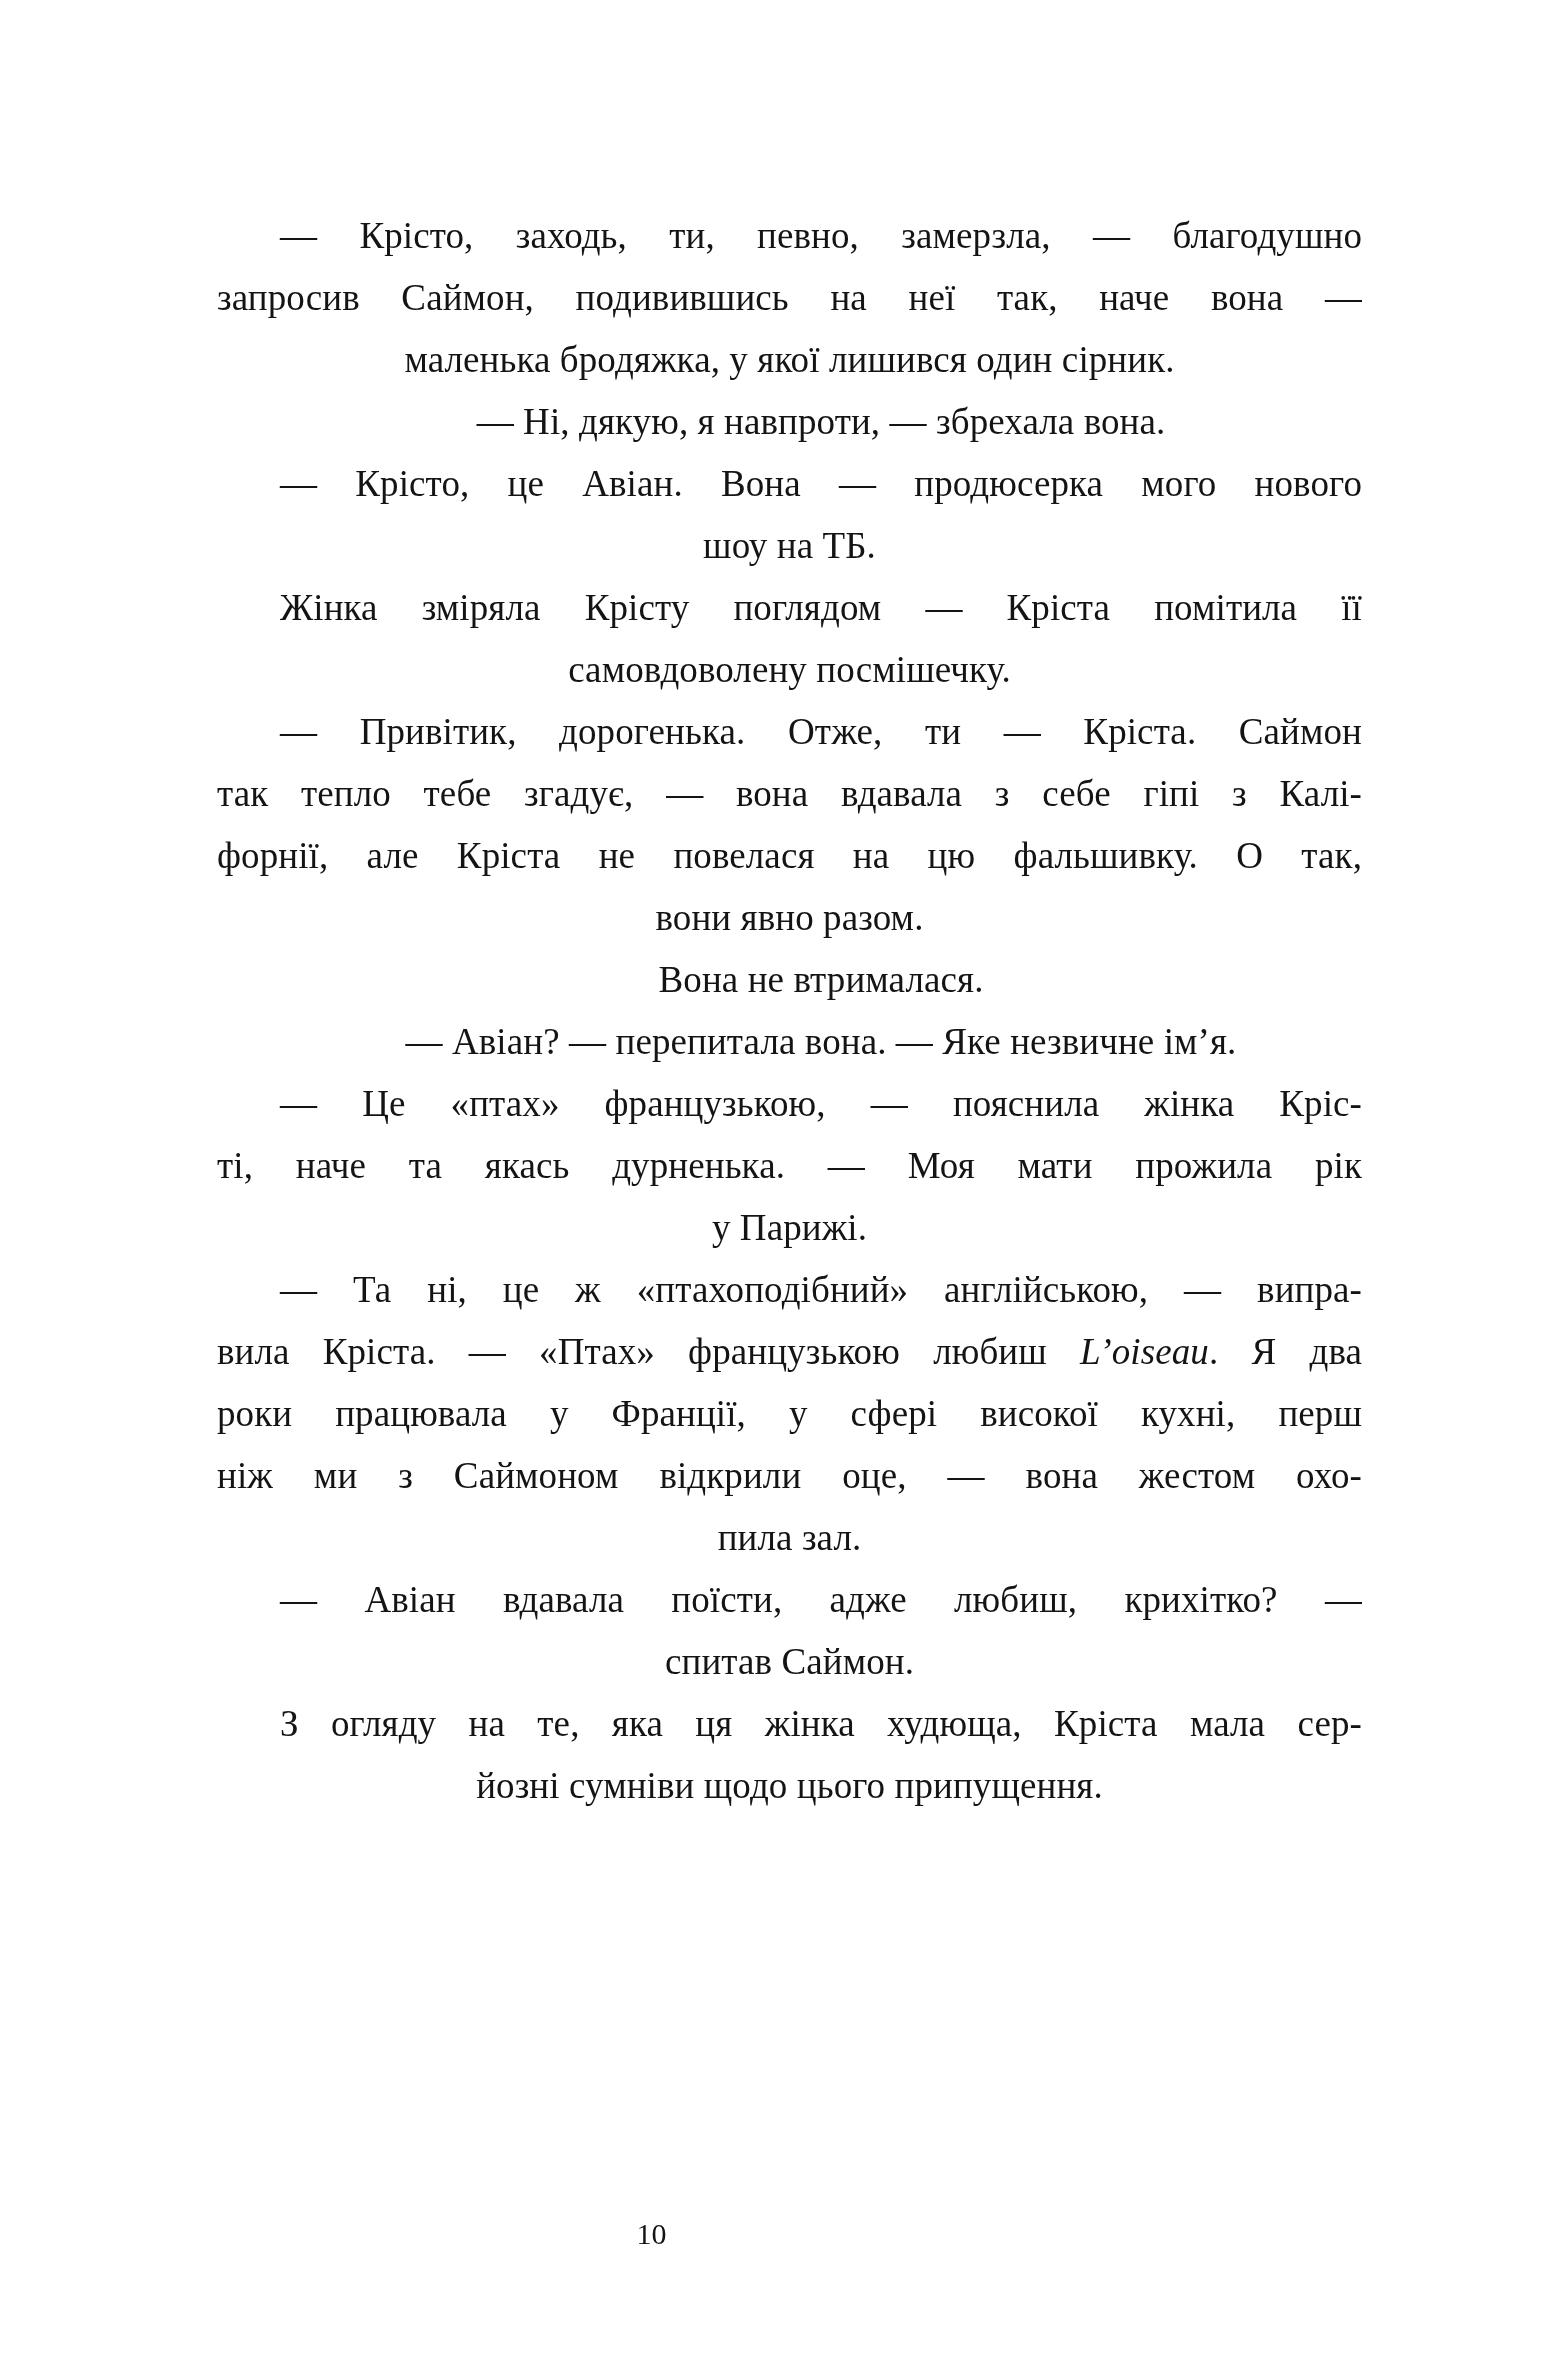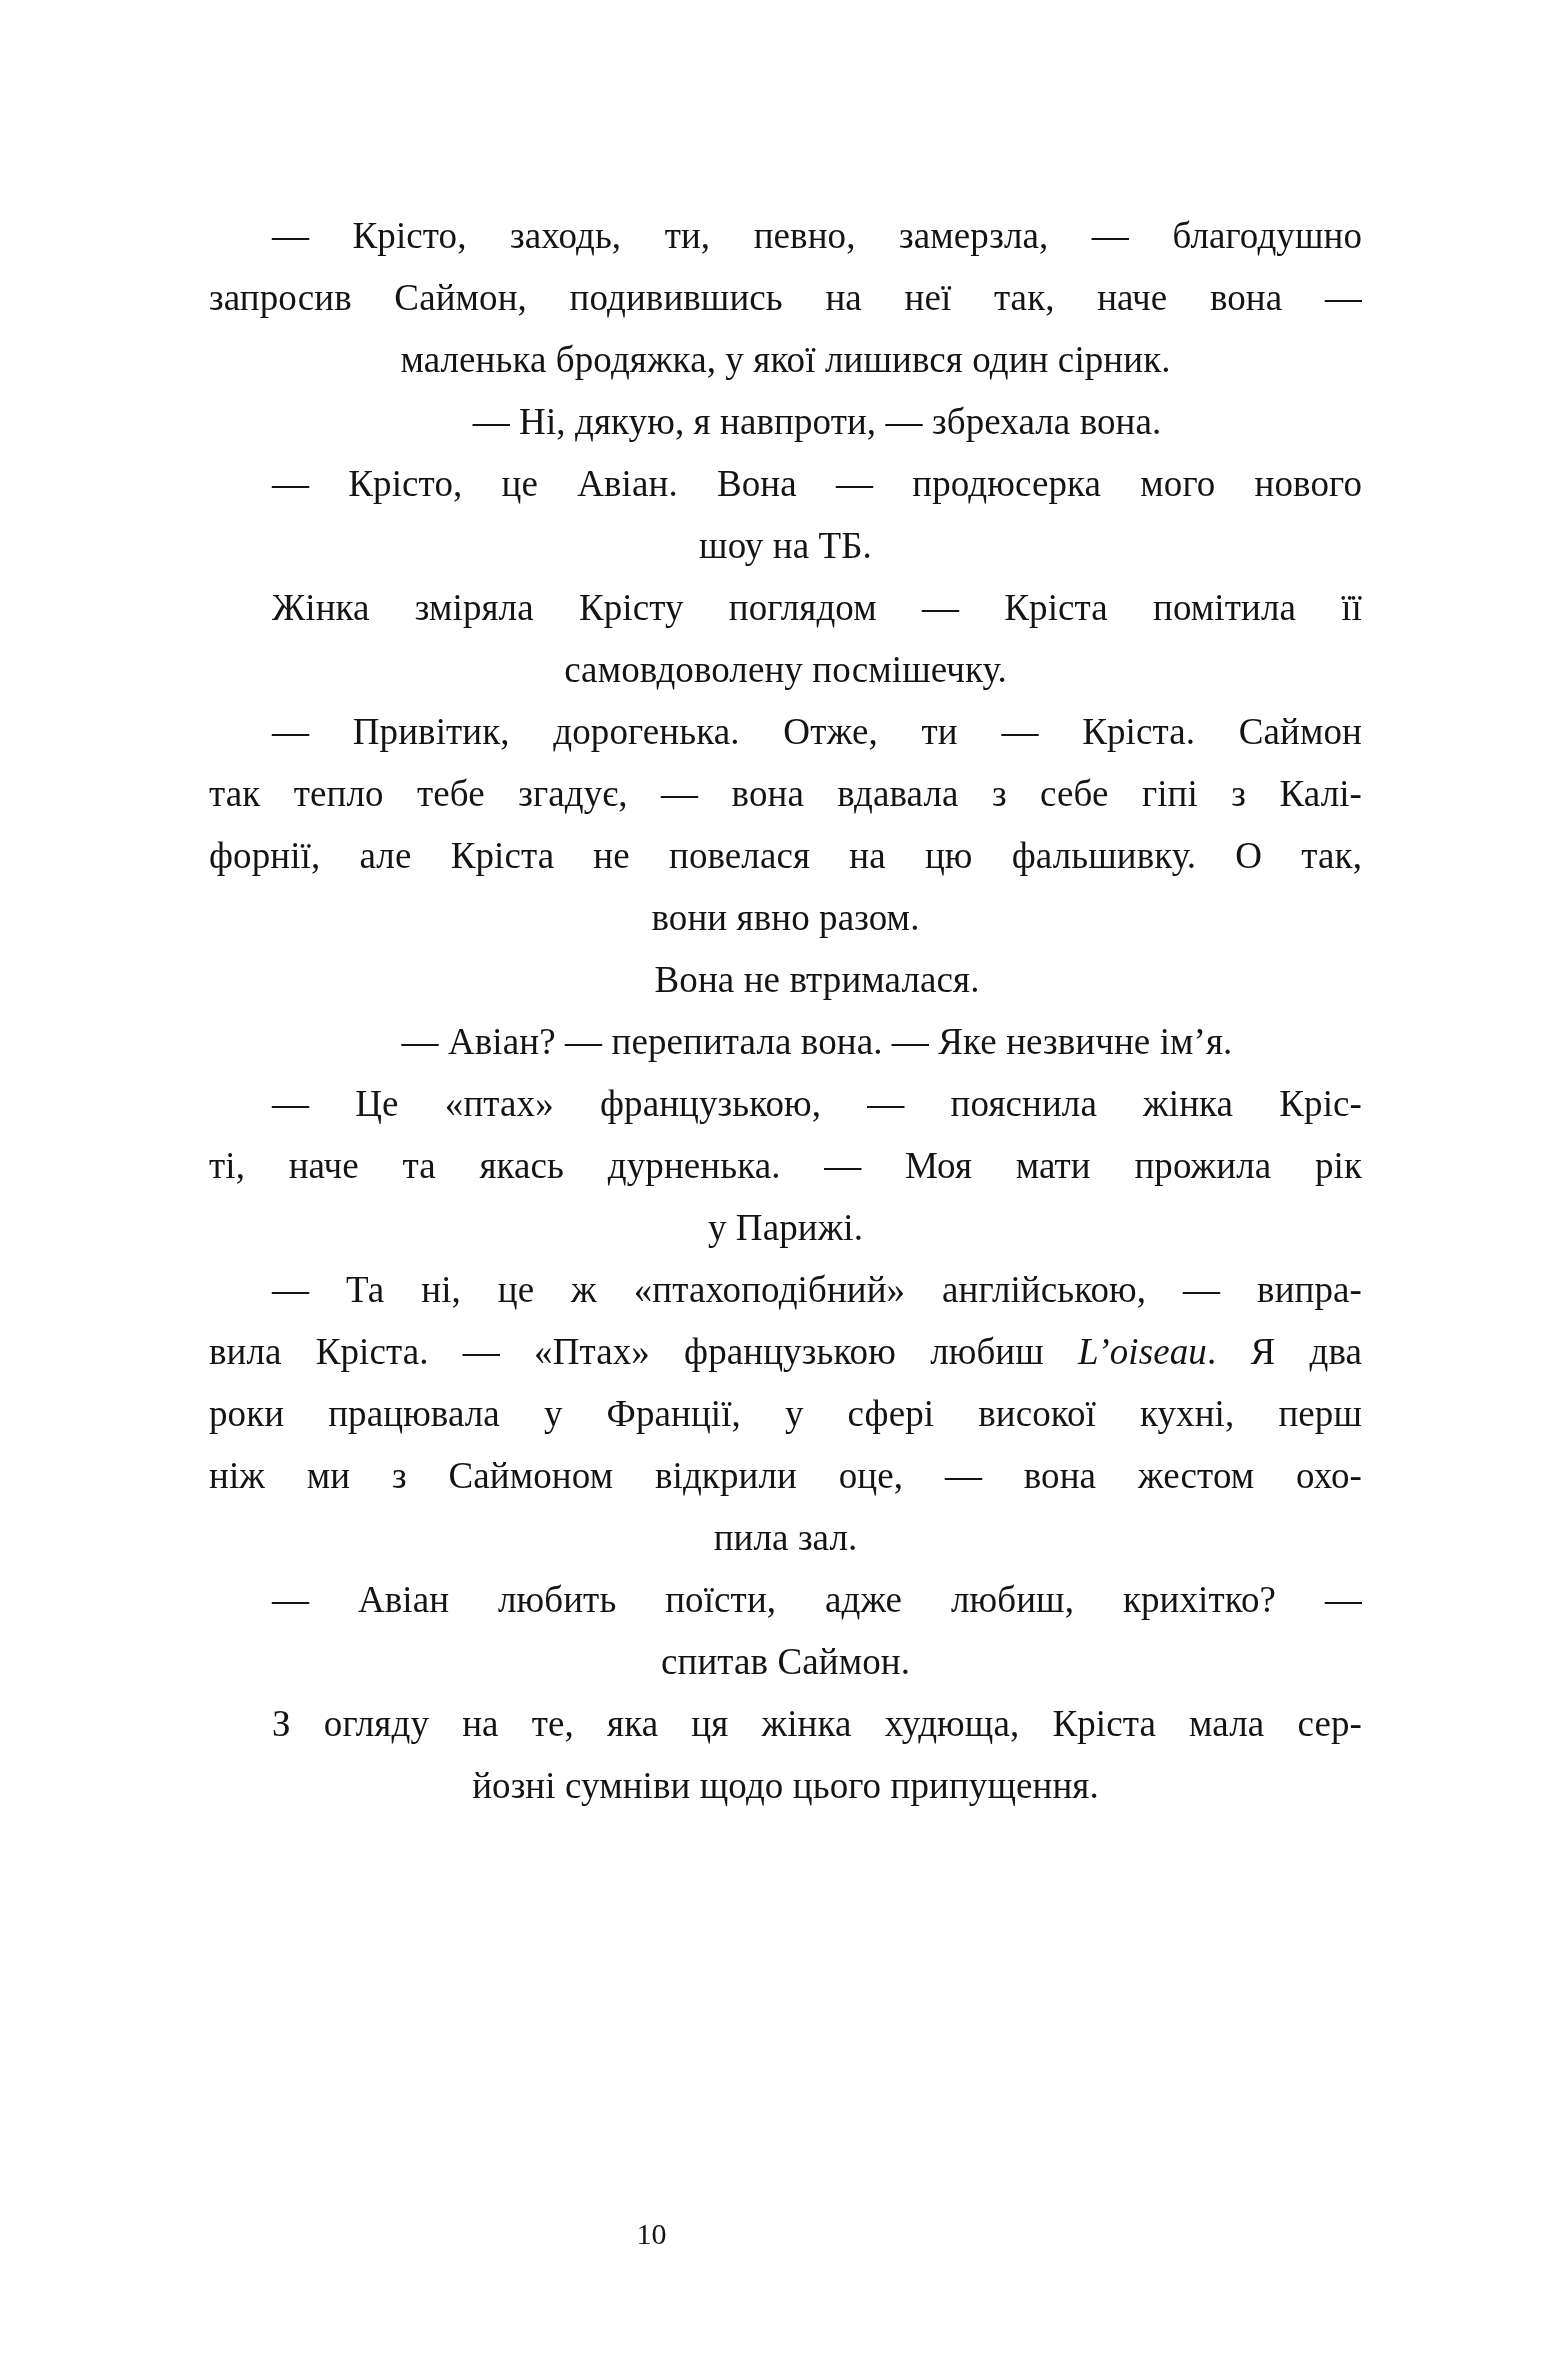--- a/index.html
+++ b/index.html
@@ -20,21 +20,21 @@
   .text-block {
     position: absolute;
     left: 209px;
     top: 205px;
     width: 1153px;
     font-size: 37px;
     line-height: 62px;
     letter-spacing: 0.1px;
     color: #141414;
   }
-  .paragraph { display: block; }
+  .paragraph { display: block; margin-left: 8px; }
   .line {
     display: block;
     text-align: center;
     white-space: normal;
     overflow: hidden;
     height: 62px;
   }
   .line.j {
     text-align: justify;
     text-align-last: justify;
@@ -92,21 +92,21 @@
         <div class="line"><span>у Парижі.</span></div>
       </div>
       <div class="paragraph">
         <div class="line j ind"><span>— Та ні, це ж «птахоподібний» англійською, — випра-</span></div>
         <div class="line j"><span>вила Кріста. — «Птах» французькою любиш </span><span class="it">L’oiseau</span><span>. Я два</span></div>
         <div class="line j"><span>роки працювала у Франції, у сфері високої кухні, перш</span></div>
         <div class="line j"><span>ніж ми з Саймоном відкрили оце, — вона жестом охо-</span></div>
         <div class="line"><span>пила зал.</span></div>
       </div>
       <div class="paragraph">
-        <div class="line j ind"><span>— Авіан любить поїсти, адже любиш, крихітко? —</span></div>
+        <div class="line j ind"><span>— Авіан вдавала поїсти, адже любиш, крихітко? —</span></div>
         <div class="line"><span>спитав Саймон.</span></div>
       </div>
       <div class="paragraph">
         <div class="line j ind"><span>З огляду на те, яка ця жінка худюща, Кріста мала сер-</span></div>
         <div class="line"><span>йозні сумніви щодо цього припущення.</span></div>
       </div>
     </div>
   <div class="page-number">10</div>
 </div>
 

